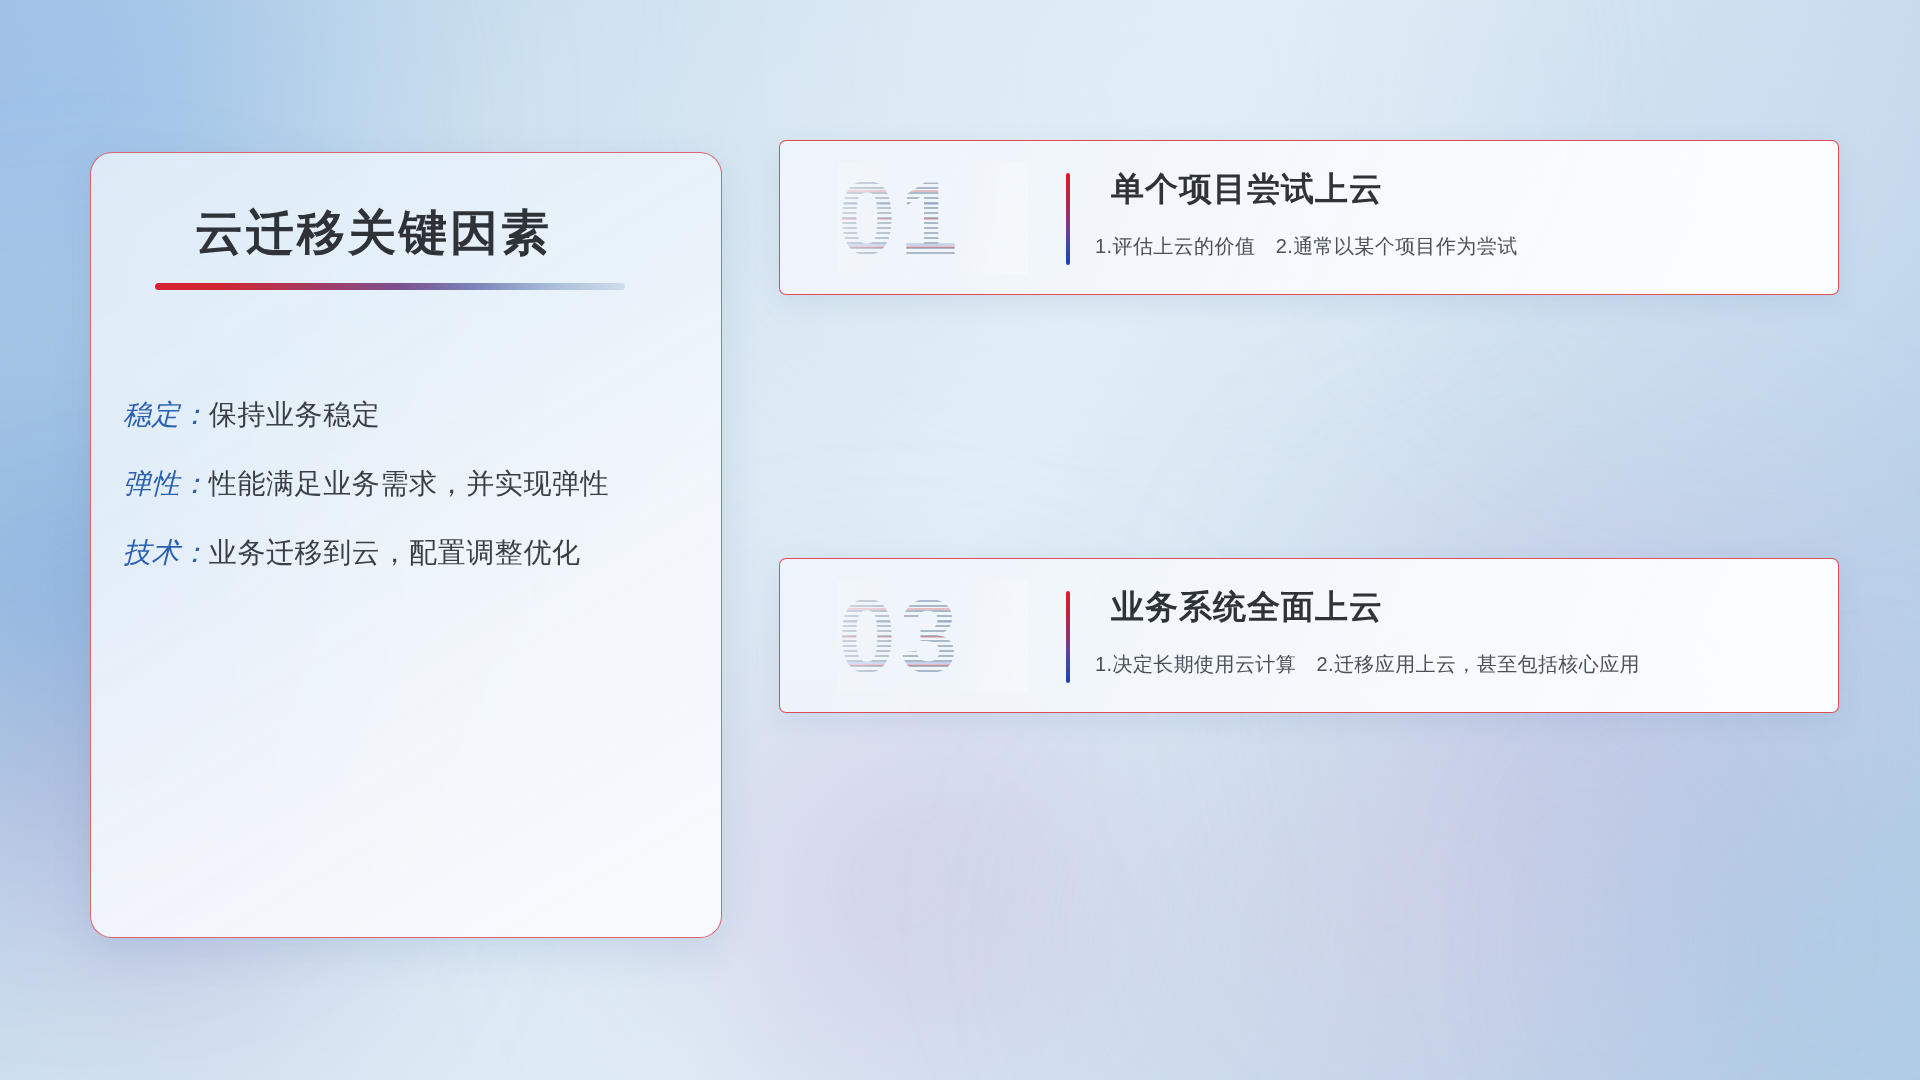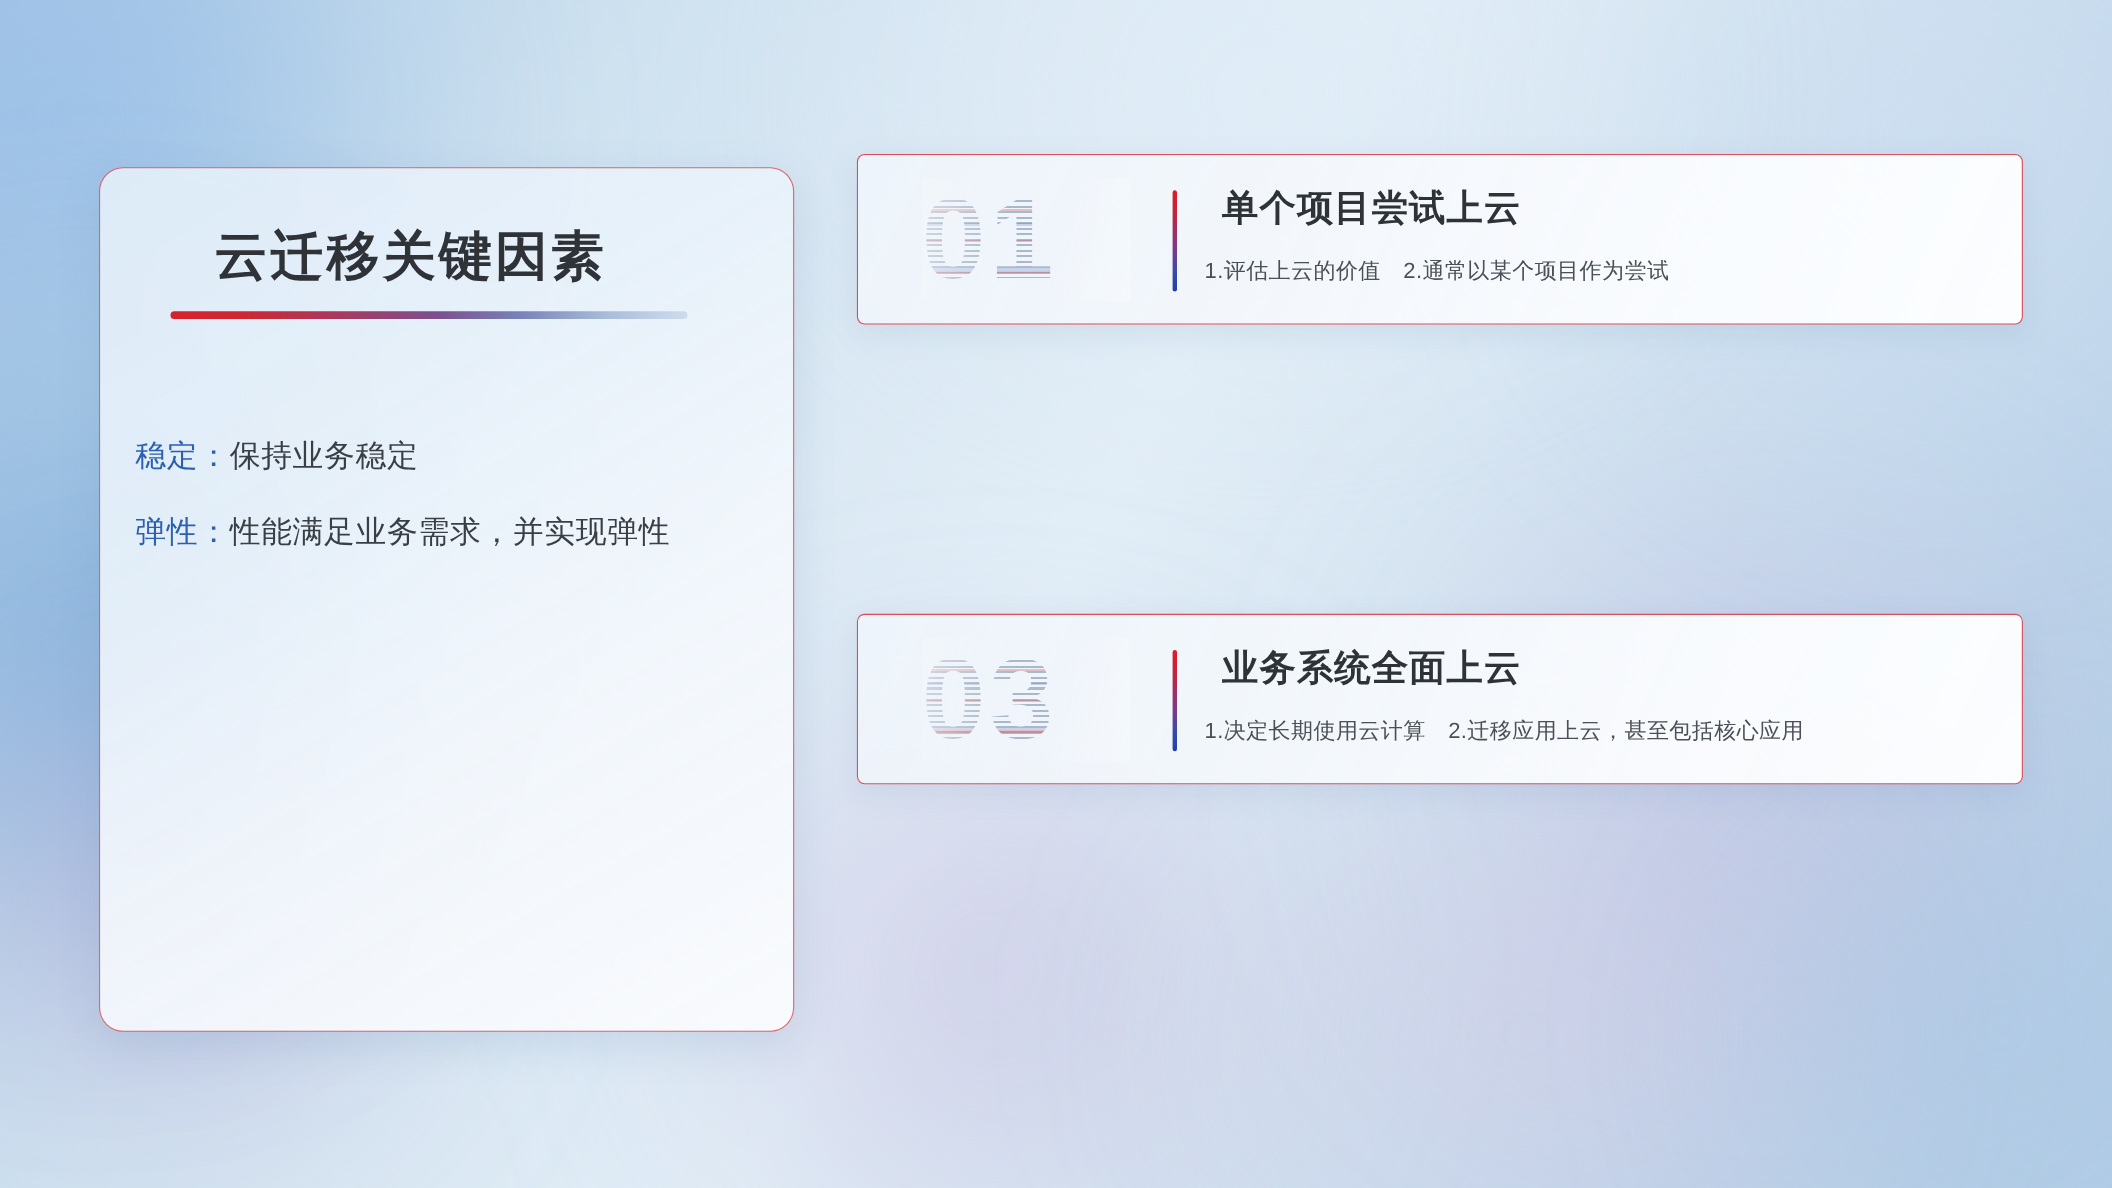--- a/index.html
+++ b/index.html
@@ -86,21 +86,21 @@
   }
   .factor-line {
     font-size:28px;
     color:#3a3f45;
     line-height:1.0;
     margin-bottom:41px;
     white-space:nowrap;
     letter-spacing:.6px;
   }
   .factor-line.tight { margin-bottom:36px; }
-  .factor-line .k { color:#2b5fb0; }
+  .factor-line .k { color:#2b5fb0;font-style:italic; }
   .factor-line .k.plain { color:#3a3f45; }
 
   
   .card {
     position:absolute;
     left:779px; width:1060px; height:155px;
     border-radius:7px;
     border:1.4px solid rgba(219,46,58,.85);
     background:linear-gradient(115deg,
       rgba(238,244,250,.93) 0%,
@@ -207,20 +207,23 @@
     <h1 class="panel-title">云迁移关键因素</h1>
     <div class="title-rule"></div>
 
     <div class="factor-list">
       <p class="factor-line">
         <span class="k">稳定：</span><span class="v">保持业务稳定</span>
       </p>
       <p class="factor-line">
         <span class="k">弹性：</span><span class="v">性能满足业务需求，并实现弹性</span>
       </p>
+      <p class="factor-line">
+        <span class="k">技术：</span><span class="v">业务迁移到云，配置调整优化</span>
+      </p>
     </div>
   </section>
 
   <article class="card c1">
     <div class="ghost-num">
       <div class="digits">01</div>
       <div class="digits tintA">01</div>
       <div class="digits tintB">01</div>
       <div class="fadeMask"></div>
     </div>

